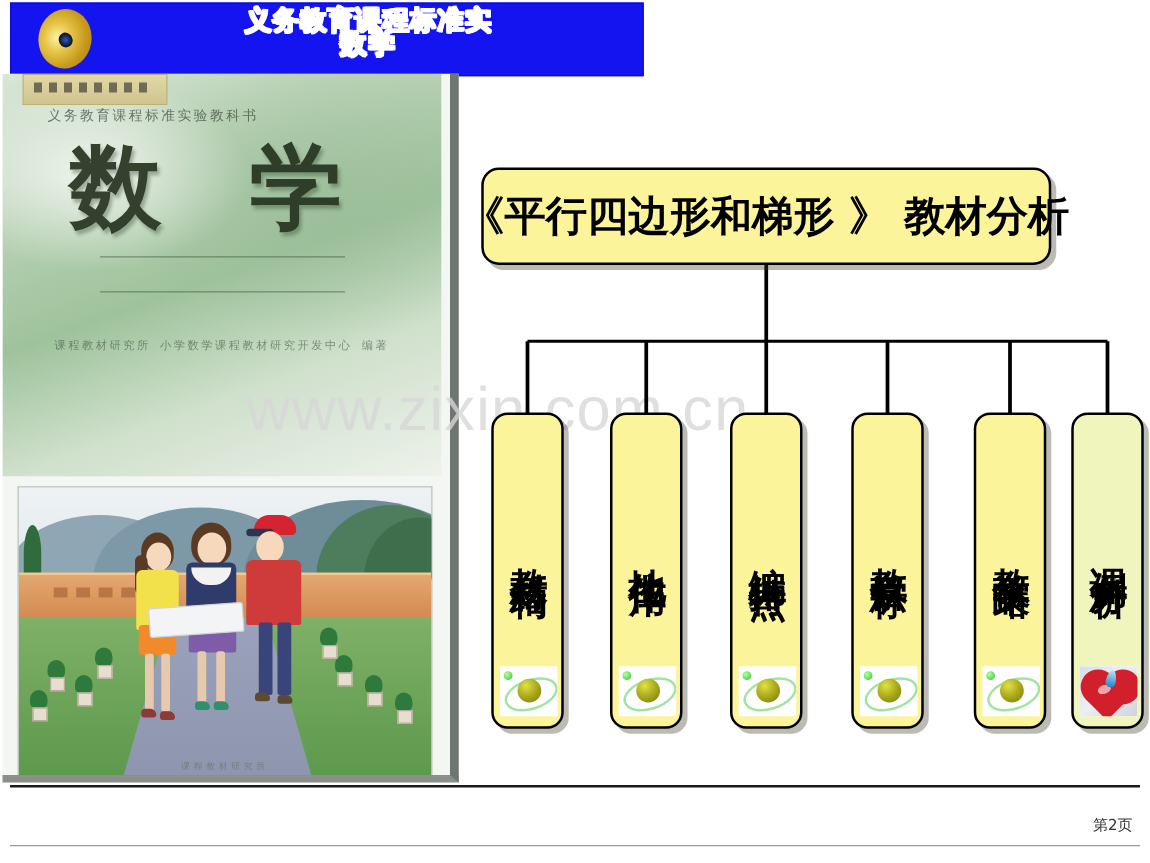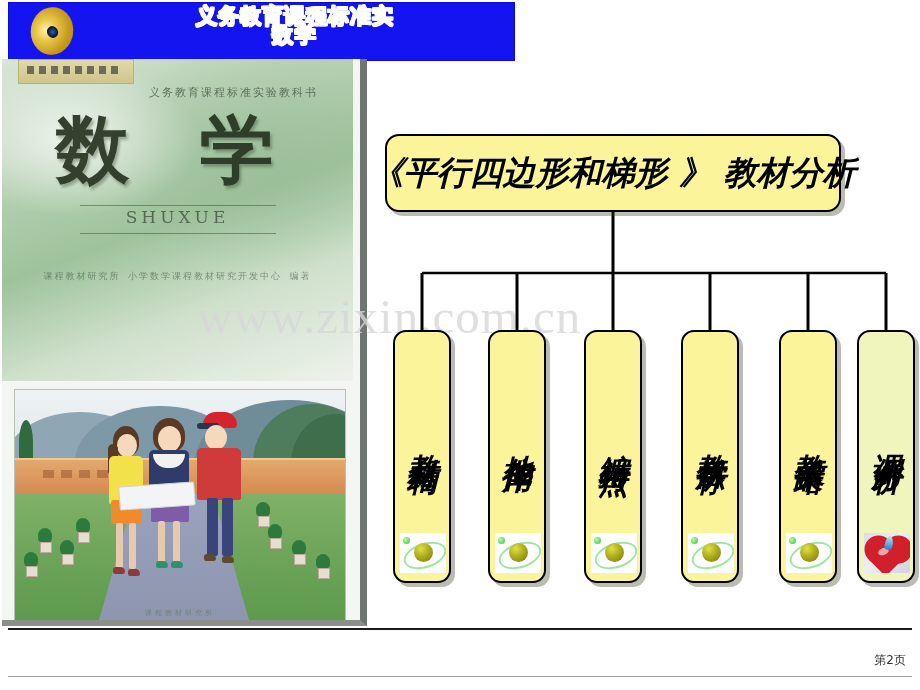--- a/index.html
+++ b/index.html
@@ -69,21 +69,21 @@
     background:linear-gradient(180deg,#e2d9a8 0%,#cfc48d 100%);
     border:1px solid #bdb075;
   }
   .book-tag .bars{
     position:absolute;left:8px;top:6px;width:92px;height:8px;
     background:repeating-linear-gradient(90deg,#4c4a3c 0 7px, transparent 7px 12px);
     opacity:.75;
   }
   .book-sub{
     position:absolute;left:36px;top:26px;width:280px;
-    text-align:right;font-size:11px;color:#3c4a3c;
+    text-align:left;font-size:11px;color:#3c4a3c;
     letter-spacing:2px;opacity:.72;white-space:nowrap;
   }
   .book-title{
     position:absolute;left:0;top:42px;width:351px;
     text-align:center;
     font-family:Liberation Serif, serif;
     font-size:74px;font-weight:bold;color:#25331f;
     letter-spacing:26px;
     text-shadow:2px 3px 3px rgba(60,80,55,.45);
     opacity:.92;
@@ -133,29 +133,29 @@
   .k-head{position:absolute;border-radius:50%;background:#f6d9bd;}
   .k-hair{position:absolute;border-radius:50% 50% 40% 40%;background:#5a3a22;}
   .k-body{position:absolute;border-radius:5px 5px 2px 2px;}
   .k-leg{position:absolute;width:7px;background:#e7c9ae;border-radius:2px;}
   .k-shoe{position:absolute;width:12px;height:7px;background:#6b4a2c;border-radius:4px 6px 3px 3px;}
   .paper{position:absolute;background:#f2f4f6;border:1px solid #cfd4d8;border-radius:2px;transform:rotate(-4deg);}
   .illus-caption{position:absolute;left:0;bottom:2px;width:100%;text-align:center;font-size:7px;color:#5c6b56;letter-spacing:3px;opacity:.55;}
 
   
   .watermark{
-    position:absolute;left:197px;top:288px;
+    position:absolute;left:197px;top:300px;
     font-size:49px;color:#d7d7d7;opacity:.78;
     letter-spacing:1px;white-space:nowrap;
-    font-family:Liberation Serif, serif;
+    font-family:Liberation Sans, sans-serif;
     z-index:5;pointer-events:none;
   }
 
   
-  .diagram{position:absolute;left:0;top:0;width:800px;height:620px;z-index:8;font-style:italic;}
+  .diagram{position:absolute;left:0;top:0;width:800px;height:620px;z-index:8;}
   .title-box{
     position:absolute;left:385px;top:134px;width:456px;height:78px;
     background:#fbf49b;border:2px solid #000;border-radius:14px;
     box-shadow:4px 4px 0 rgba(60,60,40,.35);
     display:flex;align-items:center;justify-content:center;
     box-sizing:border-box;
   }
   .title-text{
     font-family:"DejaVu Serif","Liberation Serif",serif;
     font-size:33px;font-weight:bold;color:#000;white-space:nowrap;
@@ -248,21 +248,20 @@
   </div>
 
   <div class="book">
     <div class="book-top">
       <div class="book-tag">
         <div class="bars"></div>
       </div>
       <div class="book-sub">义务教育课程标准实验教科书</div>
       <div class="book-title">数 学</div>
       <div class="book-rule r1"></div>
-      <div class="book-pinyin">SHUXUE</div>
       <div class="book-rule r2"></div>
       <div class="book-pub">课程教材研究所
 小学数学课程教材研究开发中心   编著</div>
     </div>
 
     <div class="illus">
       <div class="ill-sky"></div>
       <div class="mt m1"></div>
         <div class="mt m2"></div>
         <div class="mt m3"></div>

